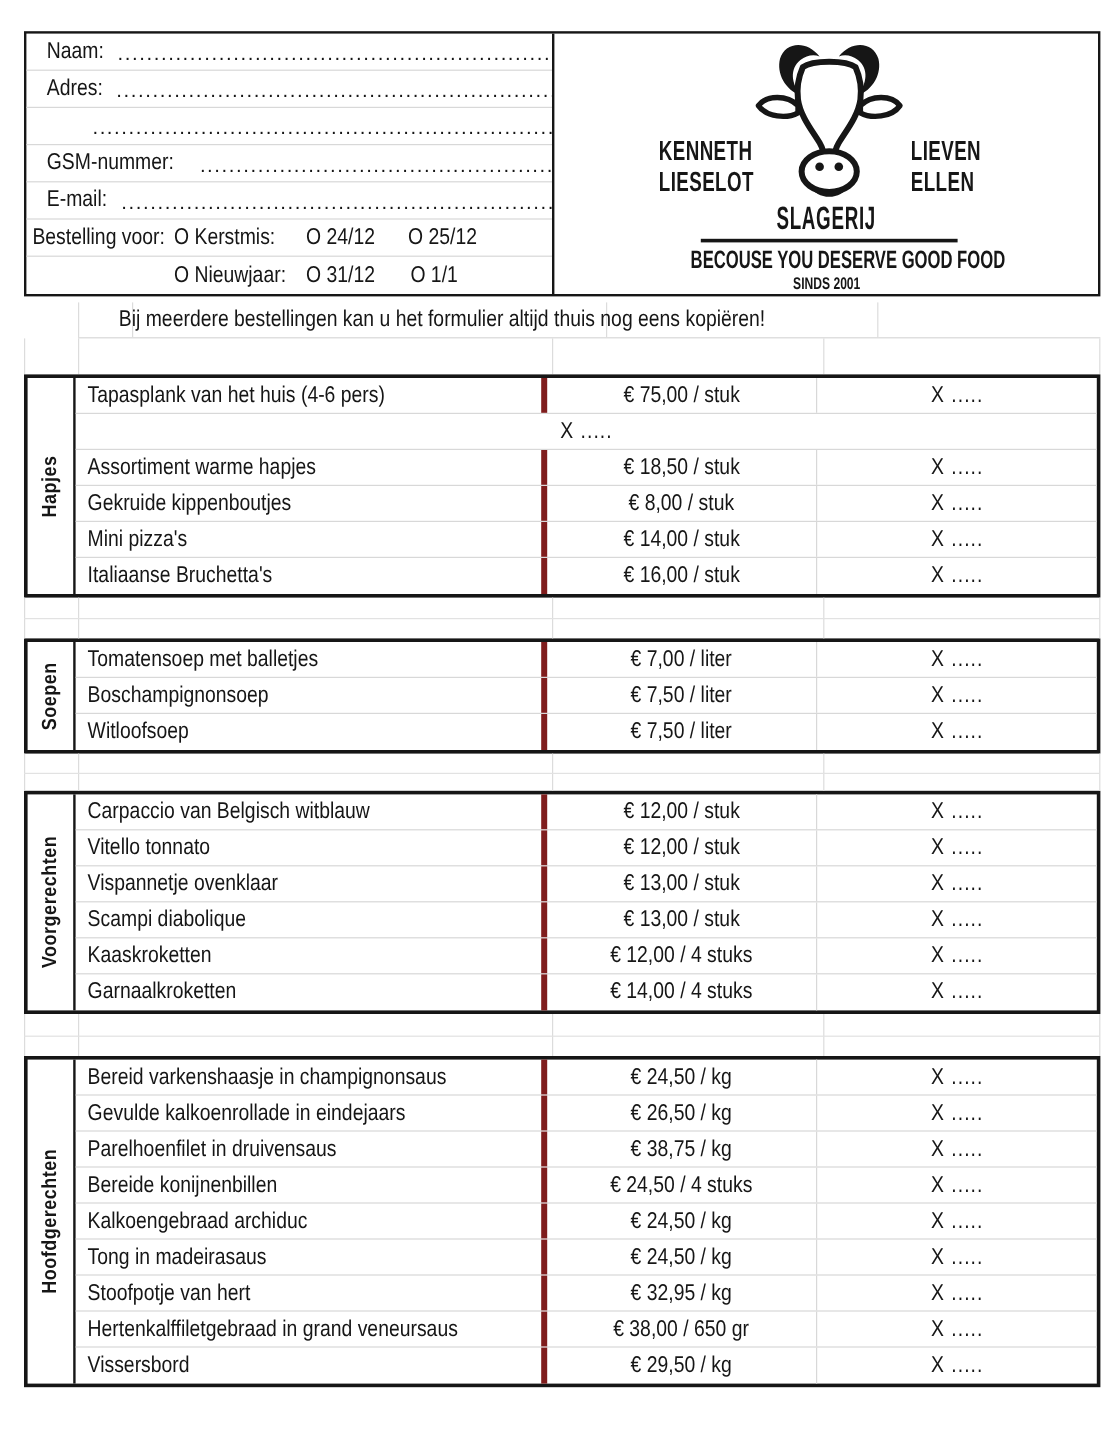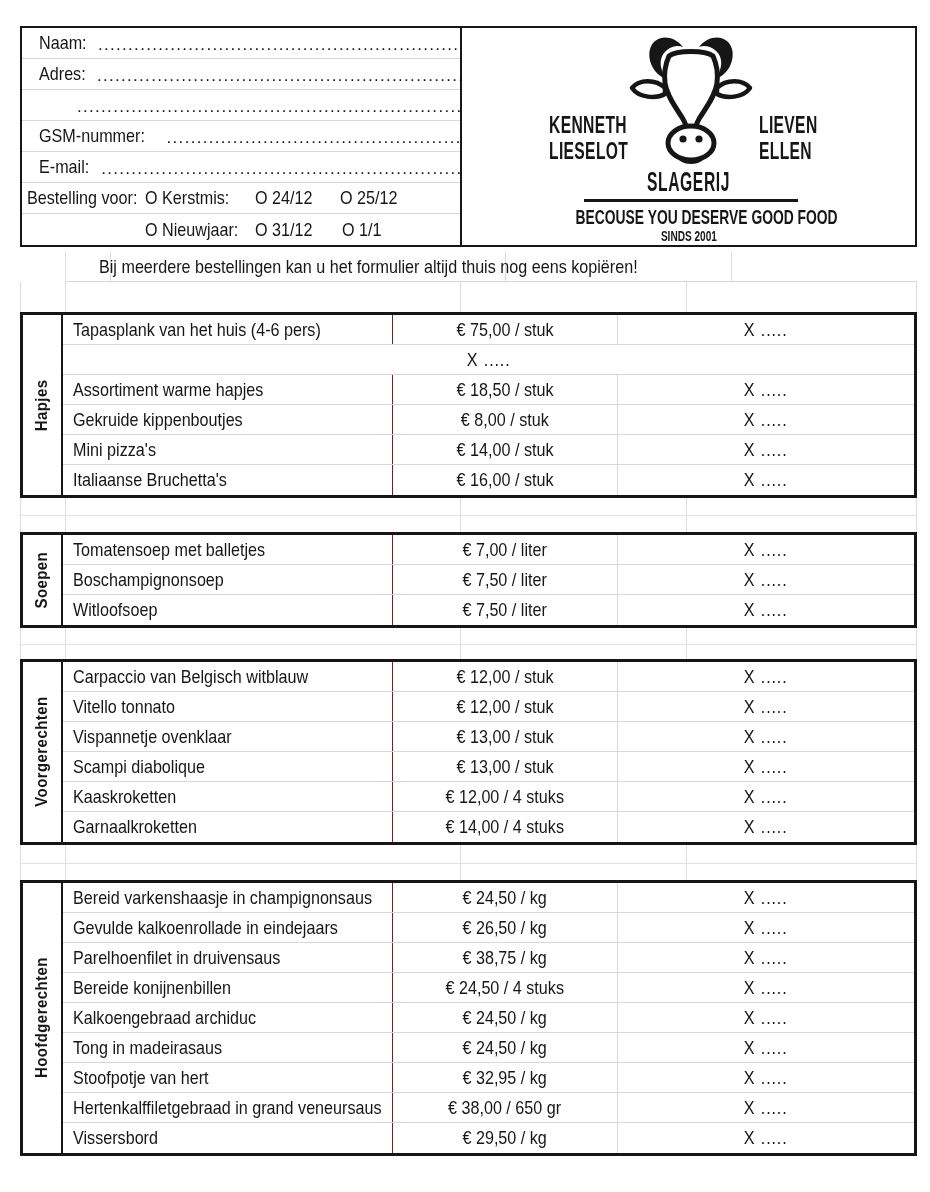--- a/index.html
+++ b/index.html
@@ -69,21 +69,21 @@
   
   .mtable { display:flex; border: 3px solid #161616; background:#fff; }
   .cat-cell { width: 40px; border-right: 2px solid #161616; display:flex; align-items:center; justify-content:center; }
   .cat-label {
     writing-mode: vertical-rl; transform: rotate(180deg) scaleY(0.88);
     font-weight: 700; font-size: 17px; letter-spacing: .5px; white-space: nowrap;
   }
   .rows { flex: 1; }
   .mrow { display:flex; height: 30px; border-bottom: 1px solid #d8d8d8; align-items:center; }
   .mrow:last-child { border-bottom: none; }
-  .name-cell { width: 330px; border-right: 1px solid #7f1d1d; padding-left: 10px; height:100%; display:flex; align-items:center; overflow:hidden; }
+  .name-cell { width: 393px; border-right: 5px solid #7f1d1d; padding-left: 10px; height:100%; display:flex; align-items:center; overflow:hidden; }
   .price-cell { width: 225px; border-right: 1px solid #d8d8d8; height:100%; display:flex; align-items:center; justify-content:center; }
   .qty-cell { flex: 1; height:100%; display:flex; align-items:center; justify-content:center; }
   .name-cell span, .price-cell span, .qty-cell span { font-size: 19px; }
   .qty-cell span { letter-spacing: 1px; }
 
   
   .cow { position:absolute; left: 164px; top: 2px; }
 </style>
 </head>
 <body>

